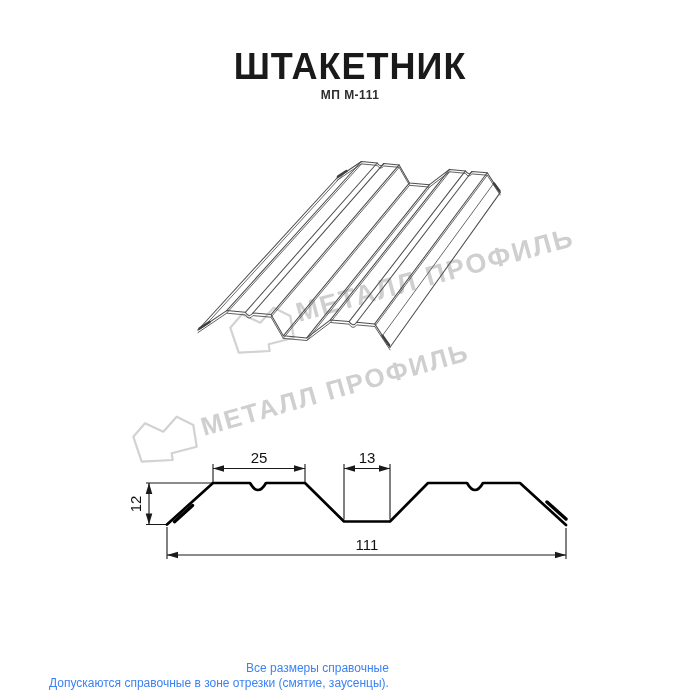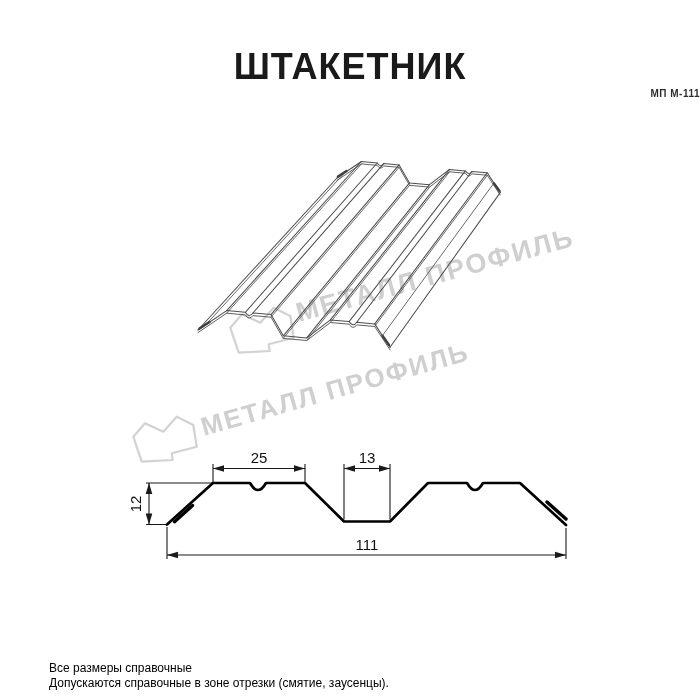--- a/index.html
+++ b/index.html
@@ -1,23 +1,23 @@
 <!DOCTYPE html>
 <html><head>
 <meta charset="utf-8">
 <style>
   html,body{margin:0;padding:0;background:#fff;}
   .page{position:relative;width:700px;height:700px;background:#ffffff;overflow:hidden;
         font-family:"Liberation Sans","DejaVu Sans",sans-serif;}
   .title{position:absolute;top:46px;left:0;width:700px;text-align:center;
          font-size:36px;font-weight:bold;letter-spacing:1px;color:#1a1a1a;}
-  .subtitle{position:absolute;top:88px;left:0;width:700px;text-align:right;
-            font-size:10px;font-weight:bold;letter-spacing:.5px;color:#2d2d2d;}
+  .subtitle{position:absolute;top:88px;left:0;width:700px;text-align:center;
+            font-size:12px;font-weight:bold;letter-spacing:.5px;color:#2d2d2d;}
   svg.scene{position:absolute;left:0;top:0;}
-  .footer{position:absolute;left:49px;top:661px;font-size:12px;color:#000000;line-height:1.25;}
+  .footer{position:absolute;left:49px;top:661px;font-size:12px;color:#3b82f6;line-height:1.25;text-align:right;}
   .wm-text{font-weight:bold;letter-spacing:2px;fill:#cfcfcf;}
   .dim-label{font-size:15px;fill:#111;}
 </style>
 </head>
 <body>
 
 <div class="page">
 
   <div class="title">ШТАКЕТНИК</div>
   <div class="subtitle">МП М-111</div>

